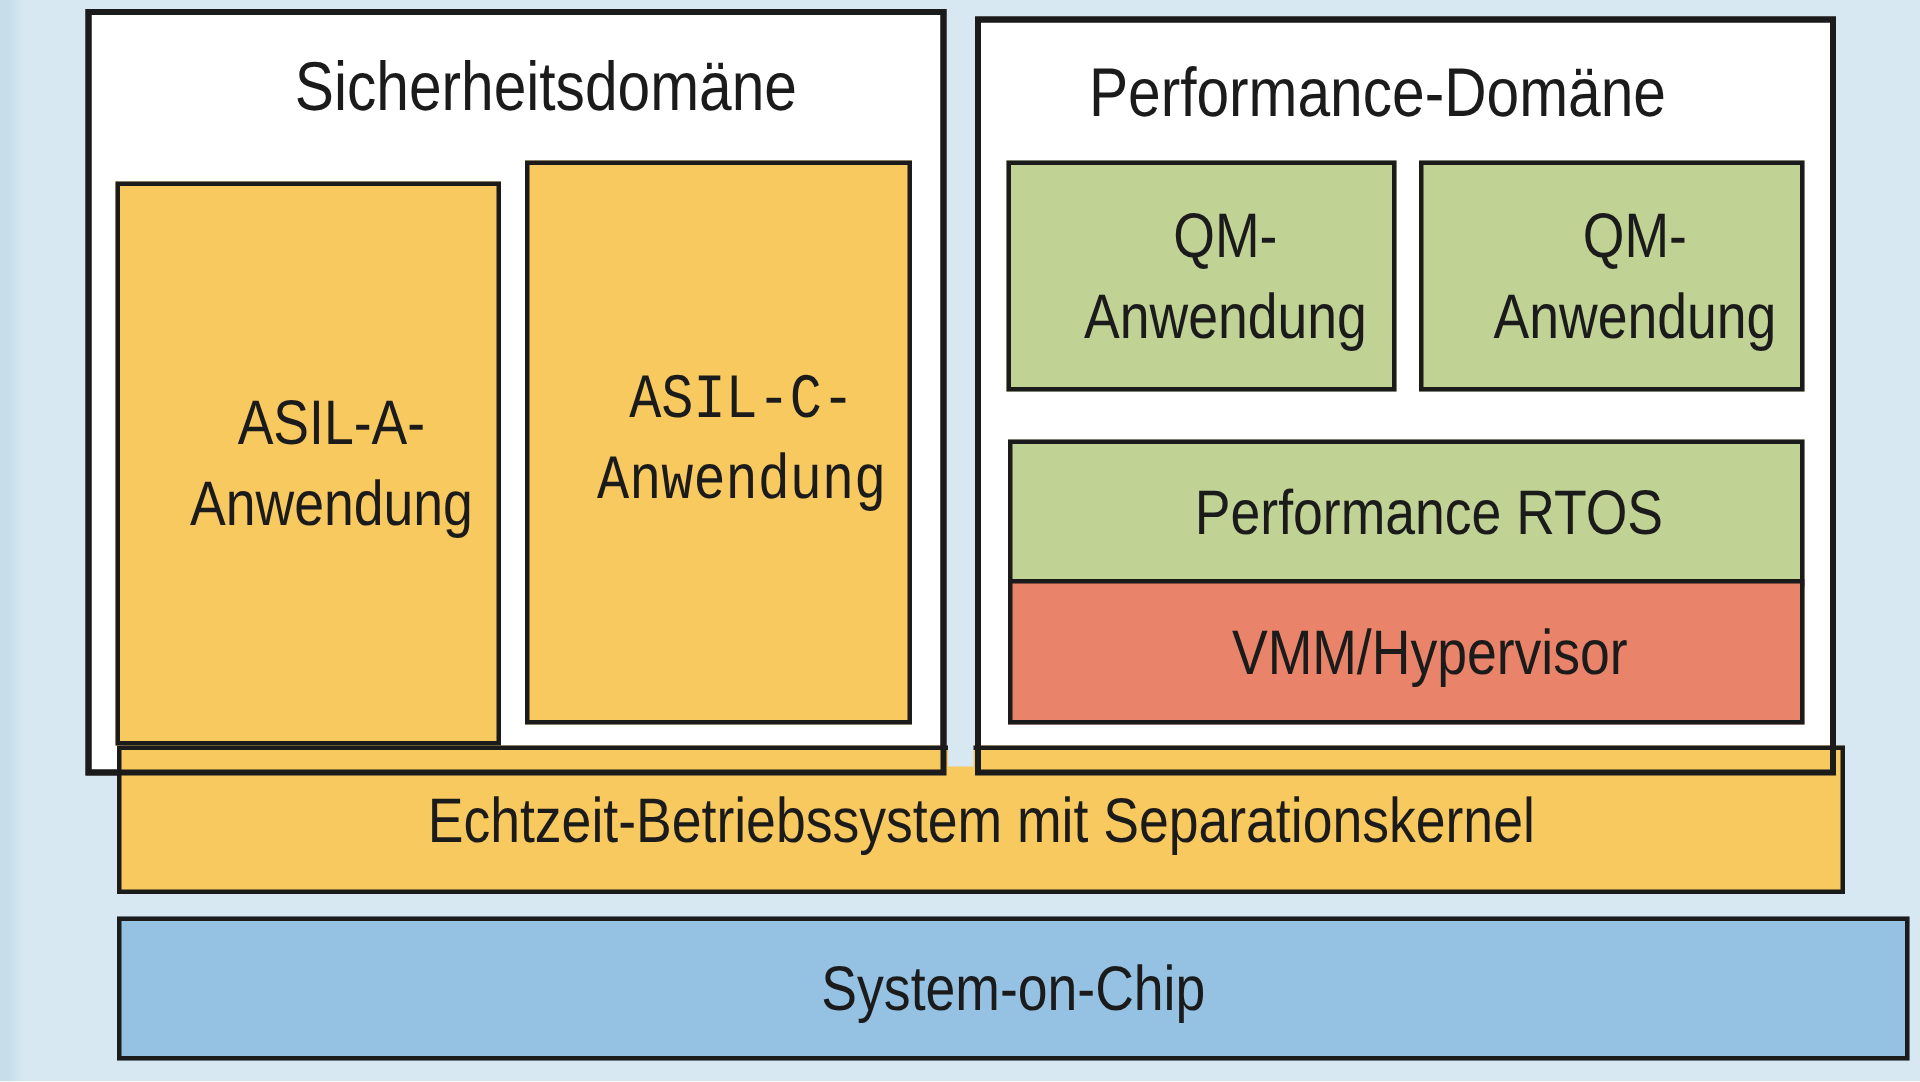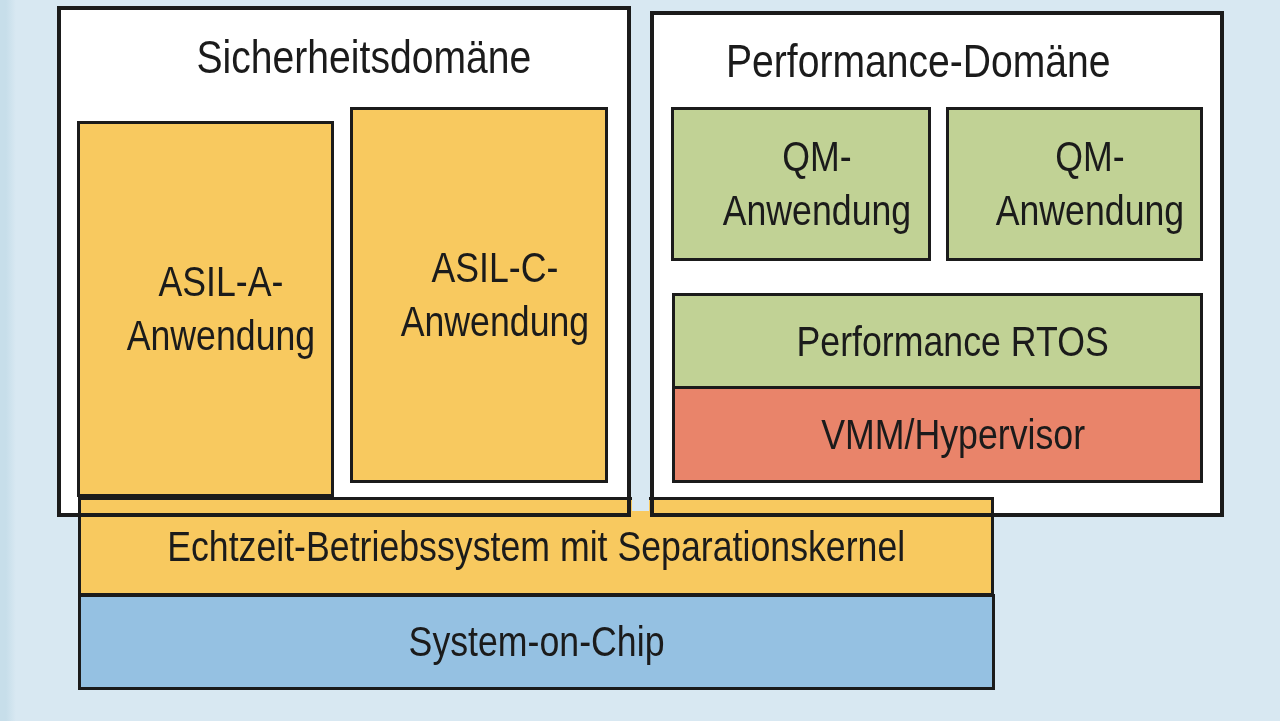--- a/index.html
+++ b/index.html
@@ -34,33 +34,33 @@
     font-size:46px;color:var(--ink);white-space:nowrap;
     display:inline-block;transform:scaleX(.85);transform-origin:50% 50%;
   }
 
   
   .box{
     position:absolute;border:3px solid var(--ink);z-index:2;
     display:flex;align-items:center;justify-content:center;text-align:center;padding-left:31px;
   }
   .box.asil-a{left:77px;top:121px;width:257px;height:376px;background:var(--yellow);}
-  .box.asil-c{left:350px;top:107px;width:258px;height:376px;background:var(--yellow);}
+  .box.asil-c{left:350px;top:107px;width:258px;height:376px;background:var(--yellow);font-family:Liberation Mono, monospace;}
   .box.qm-1{left:671px;top:107px;width:260px;height:154px;background:var(--green);}
   .box.qm-2{left:946px;top:107px;width:257px;height:154px;background:var(--green);}
   .box.rtos{left:672px;top:273px;width:531px;height:98px;background:var(--green);margin-top:20px;}
   .box.vmm{left:672px;top:386px;width:531px;height:97px;background:var(--salmon);}
 
   
   .bar{
     position:absolute;border:3px solid var(--ink);
     display:flex;align-items:center;justify-content:center;text-align:center;
   }
-  .bar.kernel{left:78px;top:497px;width:916px;height:99px;background:var(--yellow);z-index:3;}
-  .bar.soc{left:78px;top:594px;width:917px;height:96px;background:var(--blue);z-index:1;}
+  .bar.kernel{left:78px;top:497px;width:1152px;height:99px;background:var(--yellow);z-index:3;}
+  .bar.soc{left:78px;top:611px;width:1195px;height:96px;background:var(--blue);z-index:1;}
 
   .lbl{
     font-size:42px;line-height:1.28;color:var(--ink);white-space:nowrap;
     display:inline-block;transform:scaleX(.85);transform-origin:50% 50%;
   }
   .lbl .line{display:block;}
 </style>
 </head>
 <body>
 

